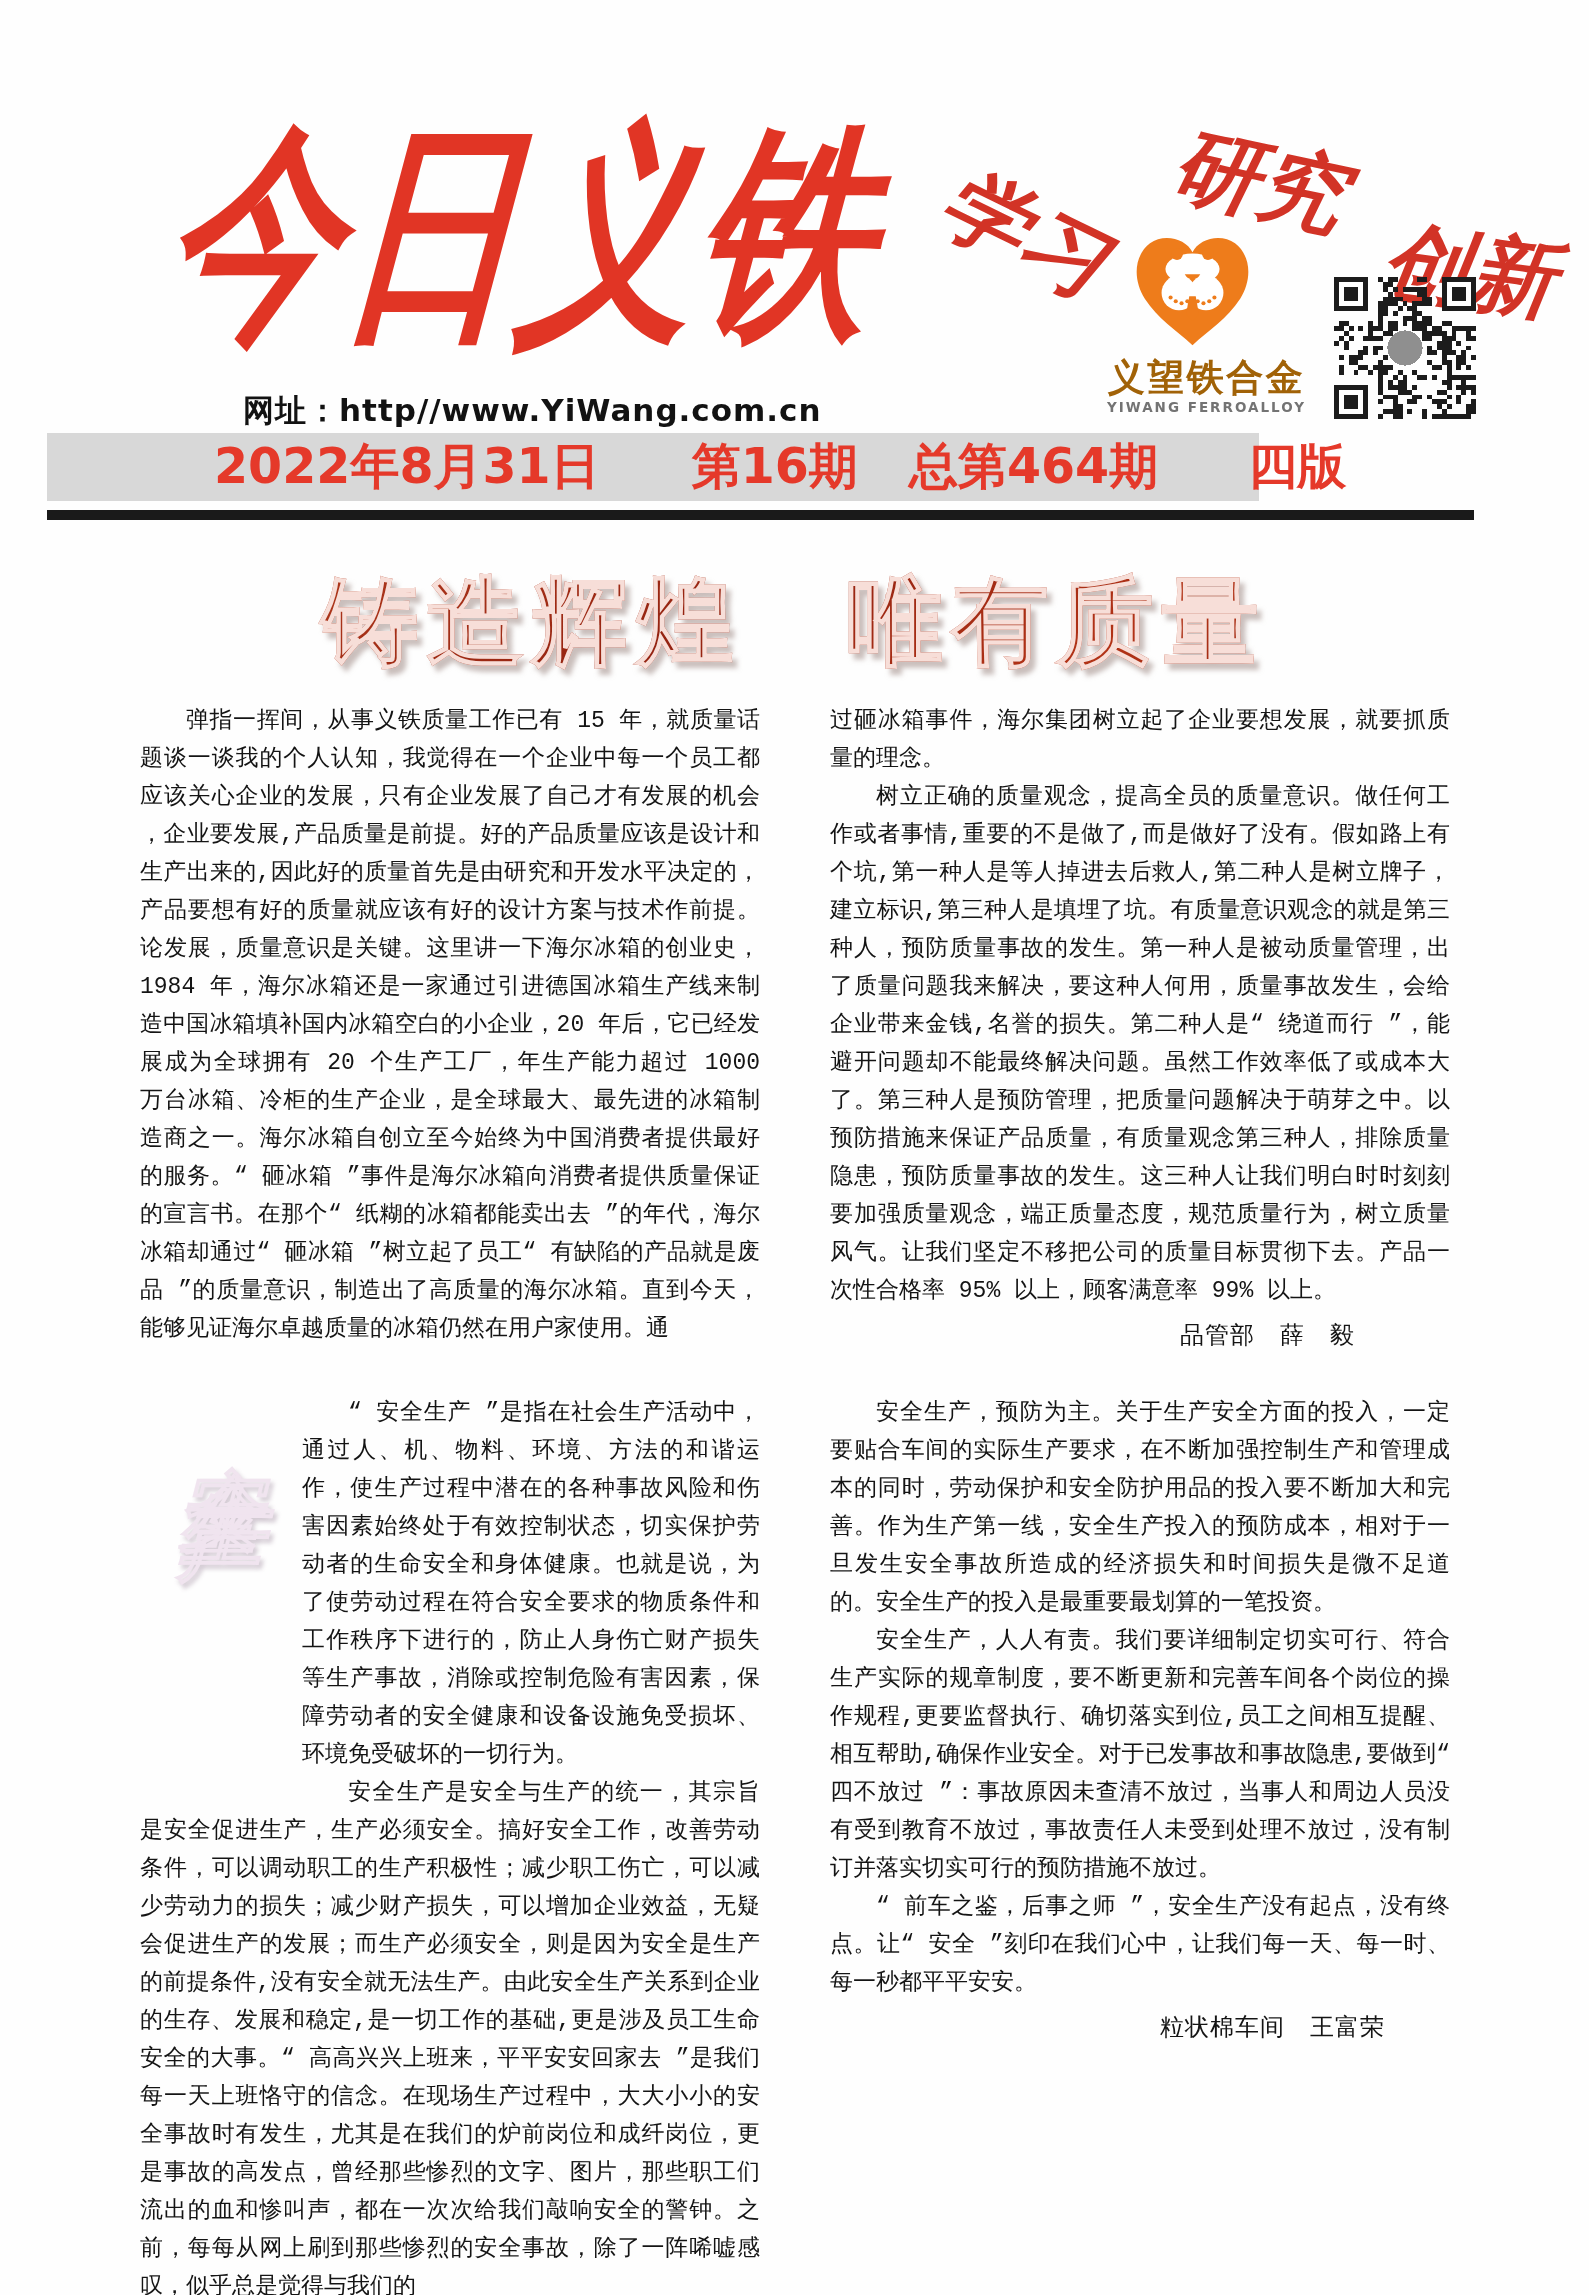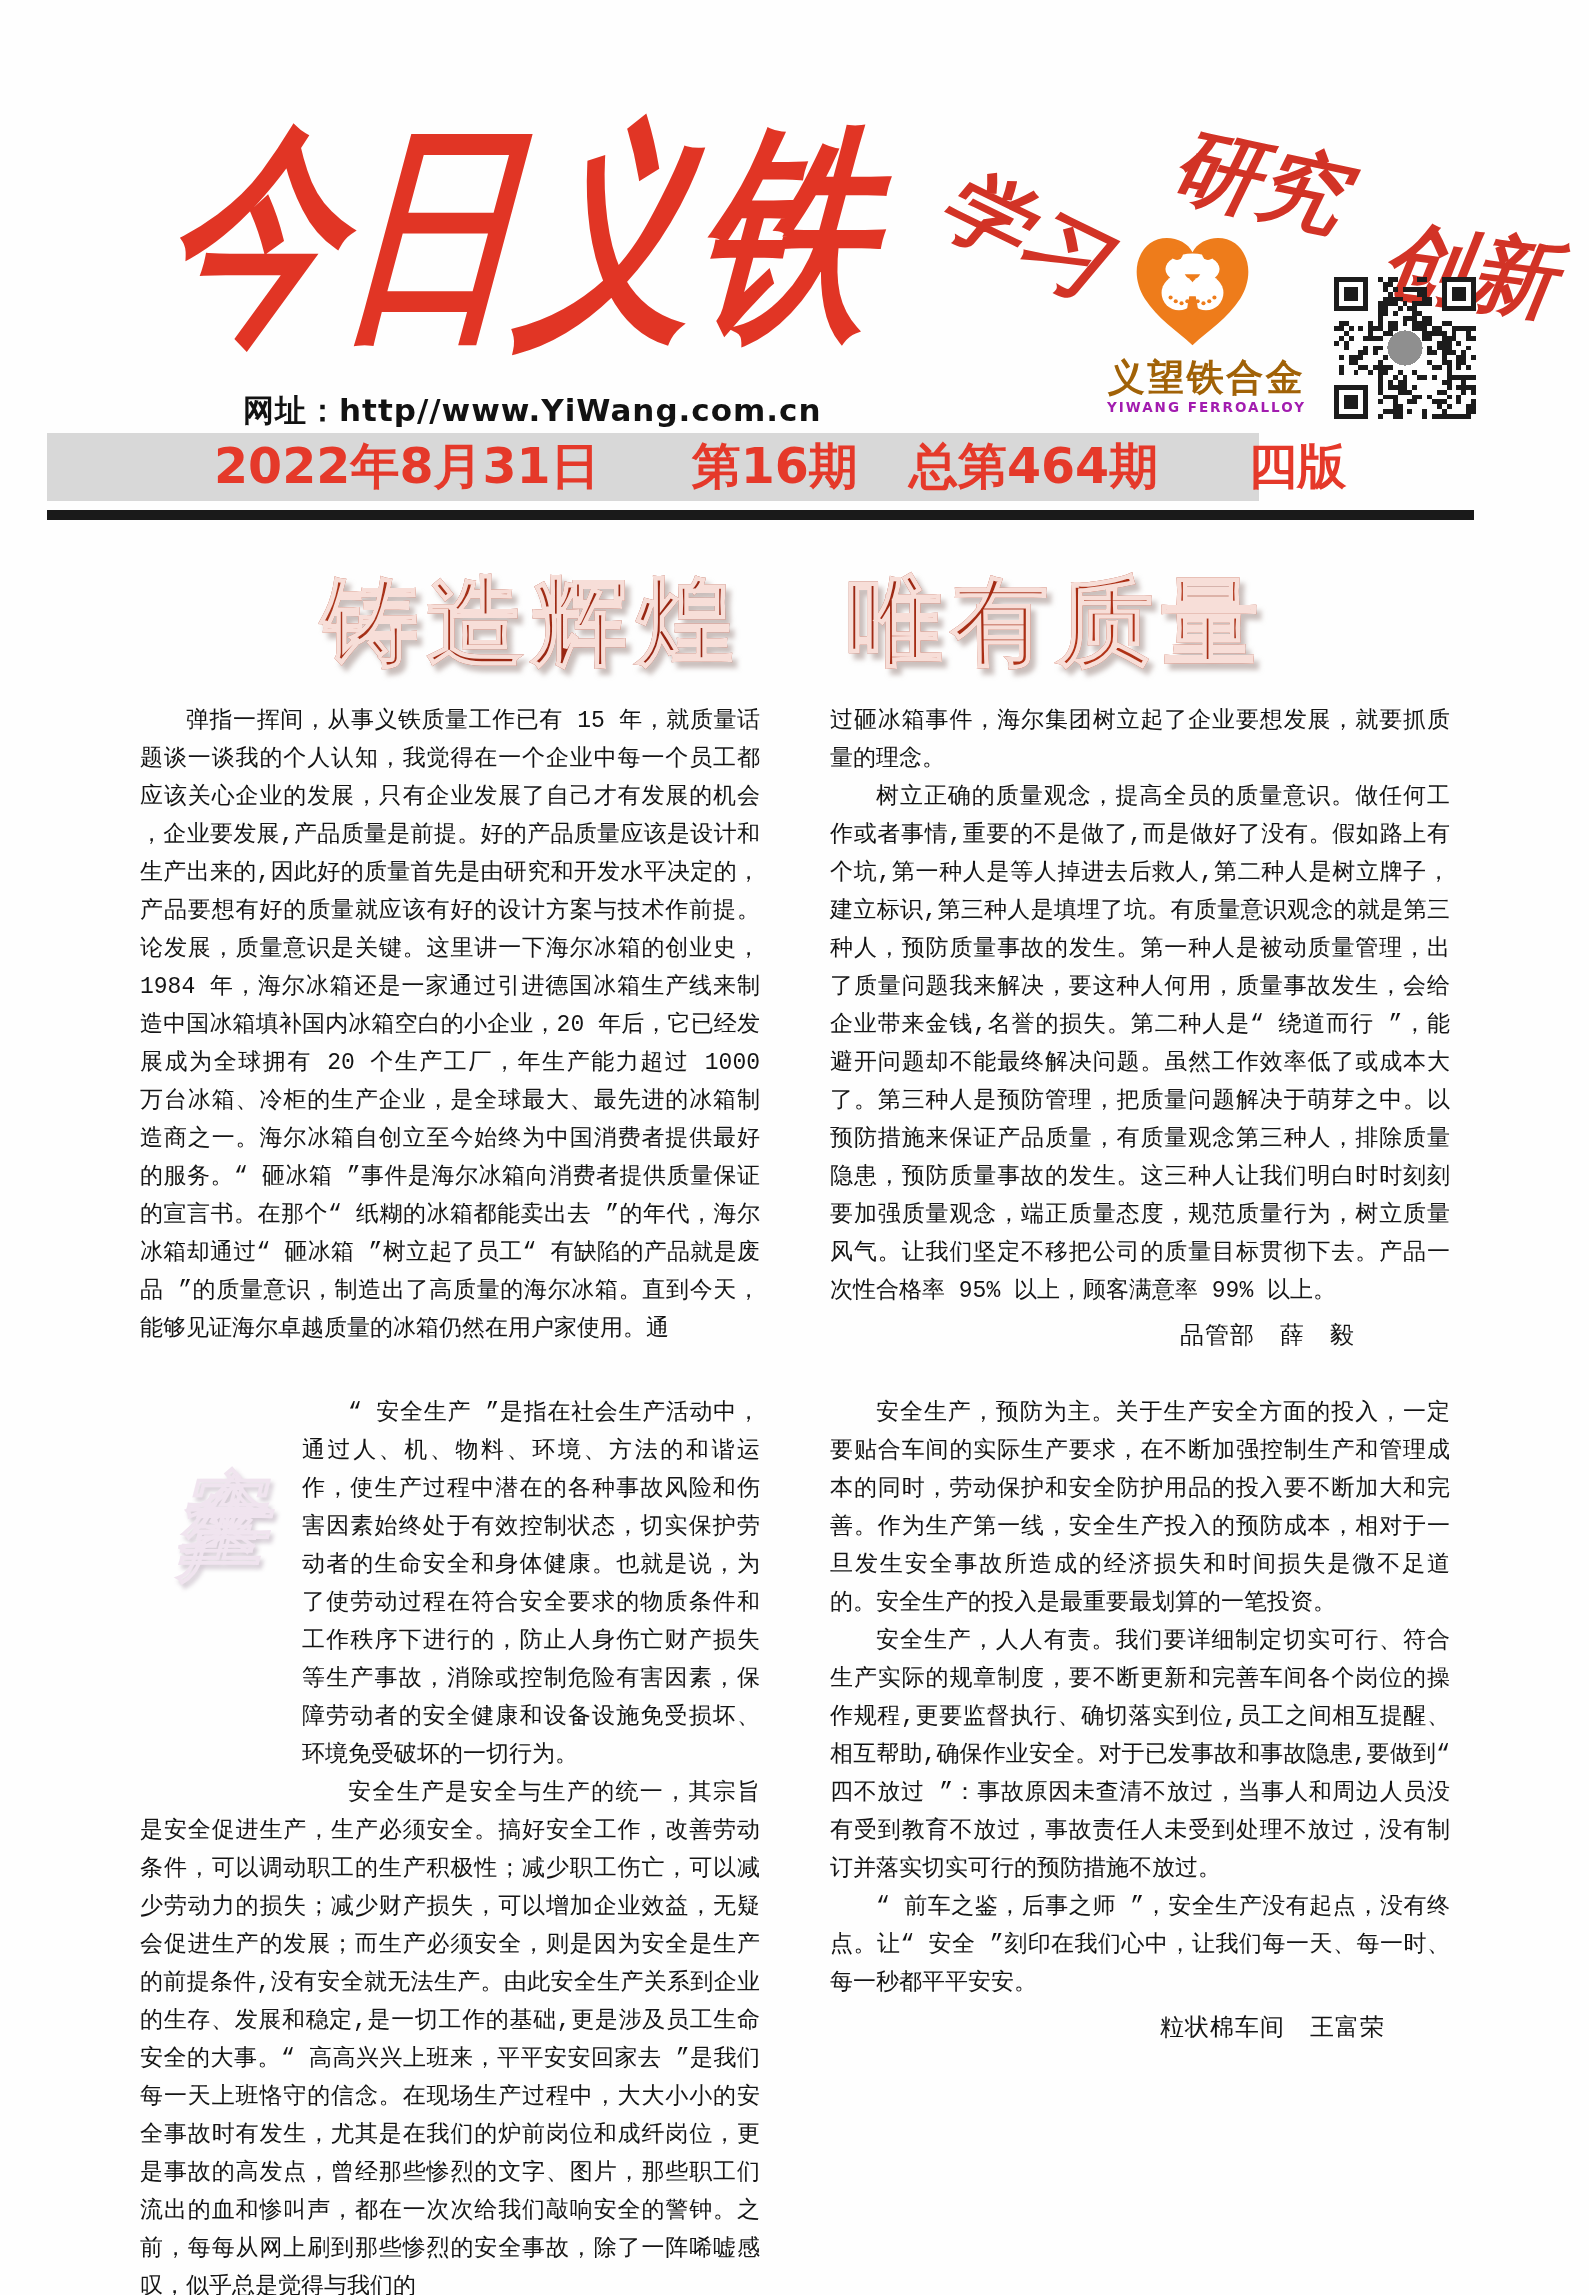--- a/index.html
+++ b/index.html
@@ -15,21 +15,21 @@
   .slogan{position:absolute;font-size:86px;line-height:1;font-weight:bold;font-style:italic;
       color:#d23326;white-space:nowrap;}
   .slogan.s1{left:939px;top:189px;transform:rotate(26deg);}
   .slogan.s2{left:1173px;top:137px;transform:rotate(12deg);}
   .slogan.s3{left:1383px;top:227px;transform:rotate(8deg);}
   .logo-heart{position:absolute;left:1127px;top:233px;width:131px;height:116px;}
   .logo-cn{position:absolute;left:1107px;top:353px;width:199px;text-align:center;font-size:37px;
       font-weight:bold;color:#a16207;letter-spacing:2.5px;
       font-family:"DejaVu Sans","Liberation Sans",sans-serif;}
   .logo-en{position:absolute;left:1107px;top:399px;width:199px;text-align:center;font-size:13.5px;
-      font-weight:bold;color:#a21caf;letter-spacing:2px;
+      font-weight:bold;color:#737373;letter-spacing:2px;
       font-family:"DejaVu Sans","Liberation Sans",sans-serif;}
   .qr{position:absolute;left:1334px;top:277px;width:142px;height:142px;}
 
   
   .datebar{position:absolute;left:47px;top:433px;width:1212px;height:68px;background:#d8d8d8;
       display:flex;align-items:center;font-family:"DejaVu Sans","Liberation Sans",sans-serif;
       font-size:49px;font-weight:bold;color:#e5392a;white-space:nowrap;}
   .datebar .d1{margin-left:167px;}
   .datebar .d2{margin-left:92px;}
   .datebar .d3{margin-left:51px;}

